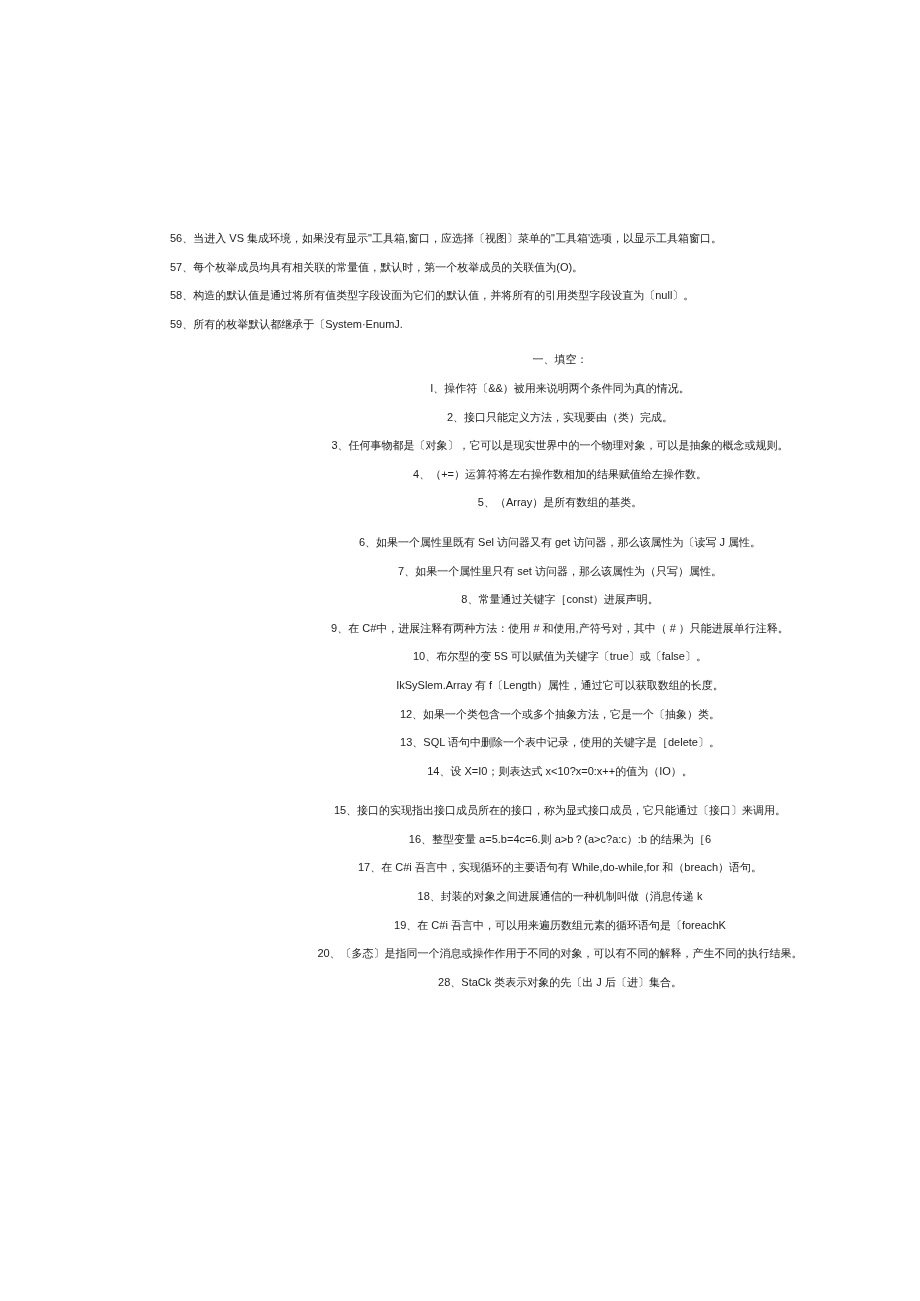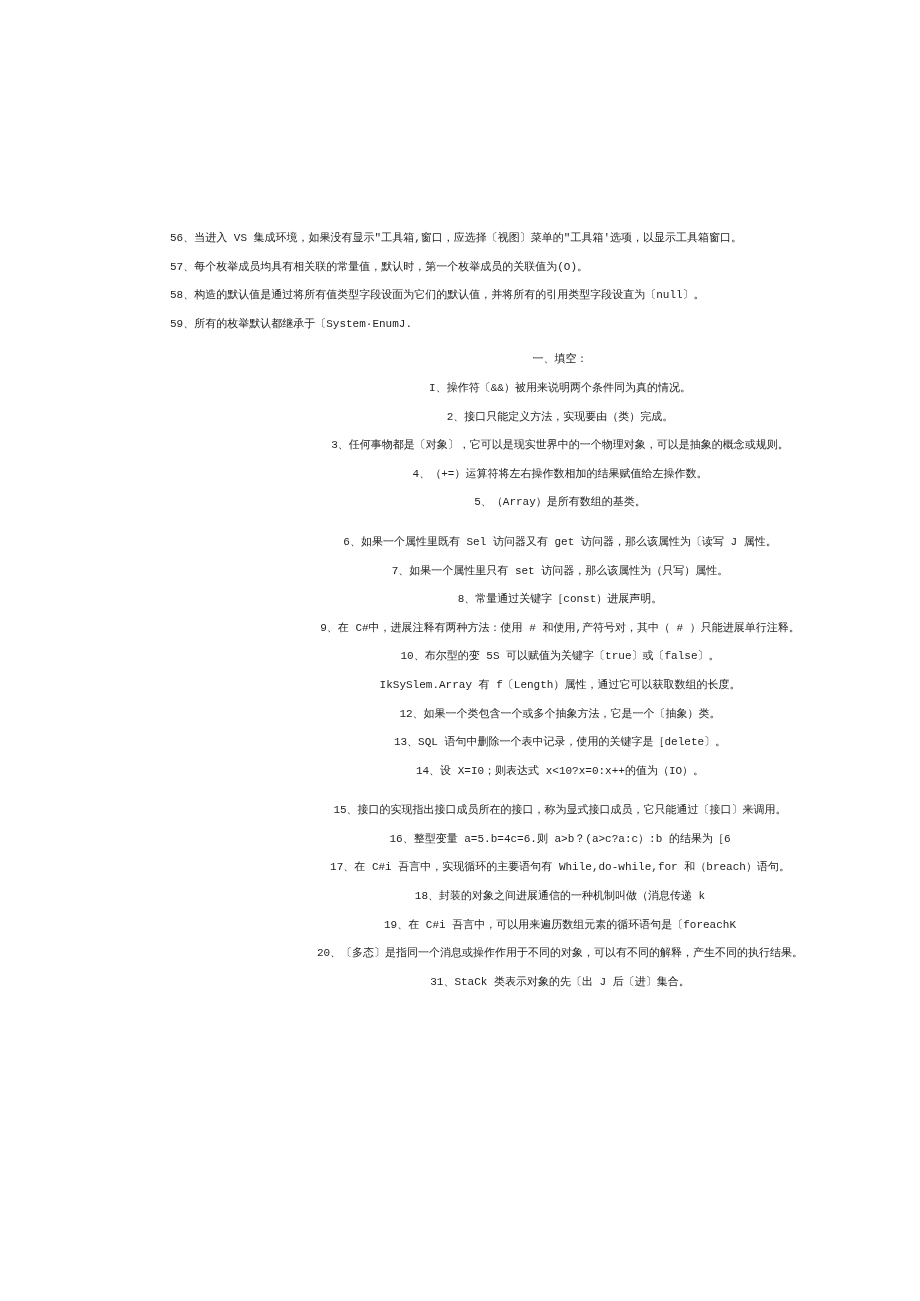--- a/index.html
+++ b/index.html
@@ -1,19 +1,18 @@
 <!DOCTYPE html>
 <html><head>
   <meta charset="utf-8">
   <style>
     * {
       margin: 0;
       padding: 0;
       box-sizing: border-box;
-      font-family: Liberation Mono, monospace;
     }
     body {
       background: #ffffff;
       width: 920px;
       height: 1301px;
       font-family: "Microsoft YaHei", "SimSun", sans-serif;
       font-size: 11px;
       color: #222222;
       line-height: 1.6;
       padding-top: 230px;
@@ -66,14 +65,14 @@
     <div class="inner-item">IkSySlem.Array 有 f〔Length）属性，通过它可以获取数组的长度。</div>
     <div class="inner-item">12、如果一个类包含一个或多个抽象方法，它是一个〔抽象）类。</div>
     <div class="inner-item">13、SQL 语句中删除一个表中记录，使用的关键字是［delete〕。</div>
     <div class="inner-item">14、设 X=I0；则表达式 x&lt;10?x=0:x++的值为（IO）。</div>
     <div class="inner-item gap">15、接口的实现指出接口成员所在的接口，称为显式接口成员，它只能通过〔接口〕来调用。</div>
     <div class="inner-item">16、整型变量 a=5.b=4c=6.则 a&gt;b？(a&gt;c?a:c）:b 的结果为［6</div>
     <div class="inner-item">17、在 C#i 吾言中，实现循环的主要语句有 While,do-while,for 和（breach）语句。</div>
     <div class="inner-item">18、封装的对象之间进展通信的一种机制叫做（消息传递 k</div>
     <div class="inner-item">19、在 C#i 吾言中，可以用来遍历数组元素的循环语句是〔foreachK</div>
     <div class="inner-item">20、〔多态〕是指同一个消息或操作作用于不同的对象，可以有不同的解释，产生不同的执行结果。</div>
-    <div class="inner-item">31、StaCk 类表示对象的先〔出 J 后〔进〕集合。</div>
+    <div class="inner-item">28、StaCk 类表示对象的先〔出 J 后〔进〕集合。</div>
   </div>
 
 </body></html>

